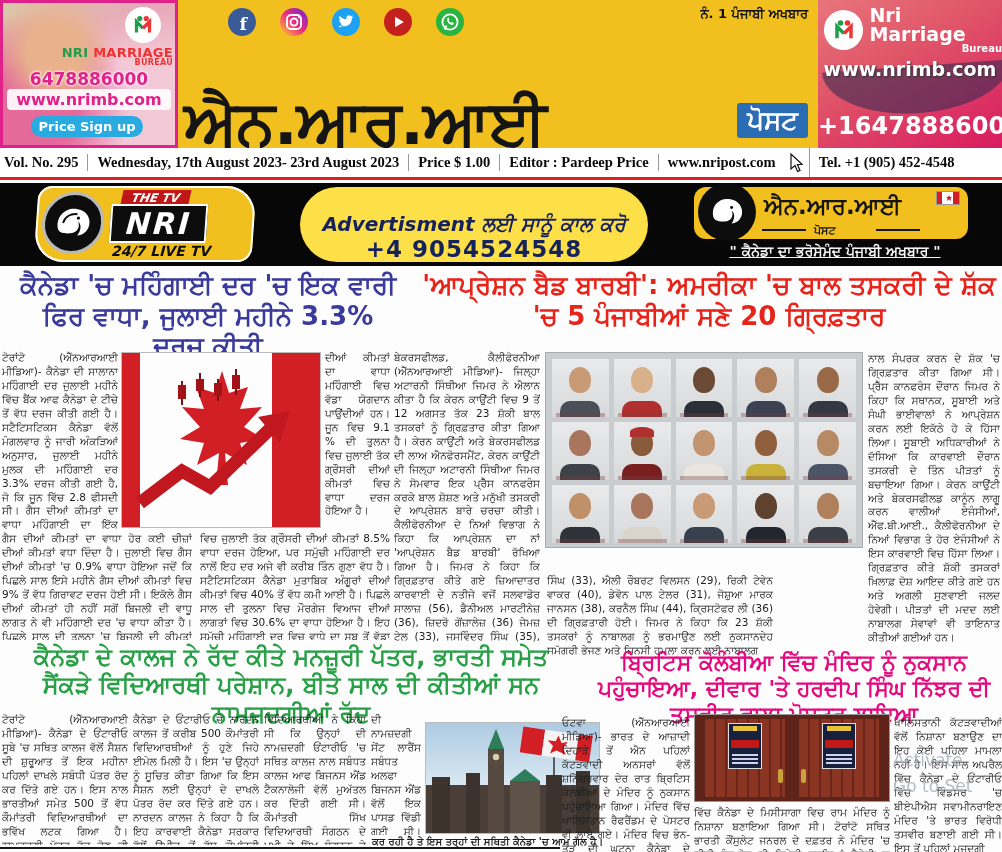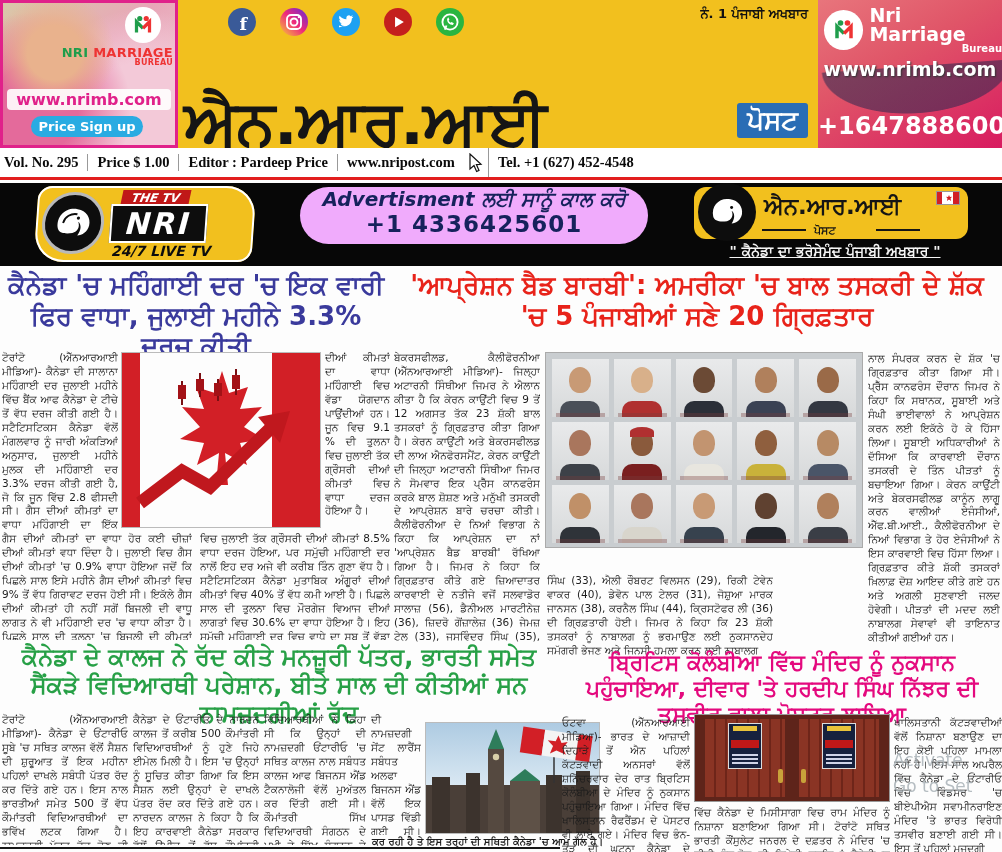--- a/index.html
+++ b/index.html
@@ -42,36 +42,36 @@
   .infobar .item.noborder { border-right:none; }
   .cursor-slot { padding:0 4px; border-right:1.5px solid #999; height:100%; display:flex; align-items:center; }
 
   
   .banner { position:absolute; top:183px; left:0; width:1002px; height:83px; background:#070707; }
   .tvlogo { position:absolute; left:36px; top:3px; width:218px; height:76px; background:#f2c01e; border-radius:14px 30px 14px 30px; transform:skewX(-4deg); box-shadow:0 0 0 2px #fff inset; }
   .tv-lion { position:absolute; left:6px; top:6px; width:62px; height:62px; background:#0d0d0d; border-radius:50%; border:3px solid #b9b9b9; display:flex; align-items:center; justify-content:center; }
   .tv-thetv { position:absolute; left:84px; top:4px; background:#c01818; color:#fff; font-style:italic; font-weight:bold; font-size:12px; padding:1px 10px; transform:skewX(-8deg); }
   .tv-nri { position:absolute; left:74px; top:18px; background:#0d0d0d; color:#fff; font-style:italic; font-weight:900; font-size:30px; padding:0 14px; border:2px solid #fff; letter-spacing:2px; }
   .tv-live { position:absolute; left:78px; bottom:3px; color:#0d0d0d; font-style:italic; font-weight:900; font-size:14px; }
-  .ad-pill { position:absolute; left:300px; top:4px; width:348px; height:57px; background:#f0abfc; border-radius:40px; display:flex; flex-direction:column; align-items:center; justify-content:flex-start; color:#16225c; }
+  .ad-pill { position:absolute; left:300px; top:4px; width:348px; height:75px; background:#fde047; border-radius:40px; display:flex; flex-direction:column; align-items:center; justify-content:flex-end; color:#16225c; }
   .ad-pill .l1 { font-weight:900; font-size:20px; font-style:italic; }
   .ad-pill .l2 { font-weight:900; font-size:23px; letter-spacing:1px; }
   .plogo { position:absolute; left:694px; top:4px; width:274px; height:52px; background:#f2c01e; border-radius:12px; }
   .plogo .p-lion { position:absolute; left:4px; top:-4px; width:58px; height:58px; background:#0d0d0d; border-radius:50%; display:flex; align-items:center; justify-content:center; }
   .plogo .p-title { position:absolute; left:70px; top:6px; font-weight:900; font-size:23px; color:#151515; }
   .plogo .p-badge { position:absolute; left:120px; bottom:2px; font-weight:bold; font-size:11px; color:#151515; }
   .plogo .rule { position:absolute; bottom:8px; height:2px; background:#151515; width:44px; }
   .plogo .rule.rl { left:68px; } .plogo .rule.rr { left:182px; }
   .plogo .flag { position:absolute; right:8px; top:4px; width:24px; height:14px; background:linear-gradient(90deg,#d21f26 0 25%, #fff 25% 75%, #d21f26 75%); border:1px solid #999; }
   .plogo .flag::after { content:""; position:absolute; left:9px; top:3px; width:6px; height:6px; background:#d21f26; clip-path:polygon(50% 0,65% 35%,100% 30%,75% 60%,85% 100%,50% 75%,15% 100%,25% 60%,0 30%,35% 35%); }
   .p-tagline { position:absolute; left:700px; top:60px; width:270px; text-align:center; color:#f5f5f5; font-weight:bold; font-size:14px; text-decoration:underline; }
 
   
   .abs { position:absolute; }
-  .headline { font-weight:900; text-align:center; line-height:1.18; }
+  .headline { font-weight:900; text-align:center; line-height:1.18;margin-left:12px; }
   .hl-navy { color:#3a3a9c; font-size:26px; }
   .hl-red { color:#e8231a; font-size:26px; }
   .hl-green { color:#27a046; font-size:24px; }
   .hl-pink { color:#e4097e; font-size:22px; }
   .bodytxt { font-size:10.5px; line-height:1.33; text-align:justify; color:#1c1c1c; overflow:hidden; }
   .caption { font-size:10px; font-weight:bold; color:#1c1c1c; }
 
   
   .flagimg { background:#fff; border:1px solid #bbb; overflow:hidden; }
   
@@ -106,20 +106,21 @@
           <circle cx="15" cy="6" r="2.4" fill="#e33"></circle>
           <polyline points="6,19 6,9 12,15" fill="none" stroke="#1f9d4b" stroke-width="3"></polyline>
           <polyline points="12,15 18,9 18,19" fill="none" stroke="#e33" stroke-width="3"></polyline>
         </svg>
     </div>
     <div class="brandline">
       <span class="g">NRI</span>
       <span class="r">MARRIAGE</span>
       <span class="bu">BUREAU</span>
     </div>
+    <div class="ml-phone">6478886000</div>
     <div class="ml-url">www.nrimb.com</div>
     <div class="ml-signup">Price Sign up</div>
   </div>
 
   <div class="mast-center">
     <div class="social-row">
       <span><svg viewBox="0 0 24 24">
             <circle cx="12" cy="12" r="12" fill="#3a5a98"></circle>
             <text x="13" y="19" font-size="15" font-family="DejaVu Serif, serif" font-weight="bold" fill="#fff" text-anchor="middle">f</text>
           </svg></span>
@@ -169,47 +170,48 @@
       </div>
       <div class="mr-name"><span>Nri Marriage</span><small>Bureau</small></div>
     </div>
     <div class="mr-url">www.nrimb.com</div>
     <div class="mr-phone">+16478886000</div>
   </div>
 </div>
 
 <div class="infobar">
   <span class="item">Vol. No. 295</span>
+  <span class="item">Wednesday, 17th August 2023- 23rd August 2023</span>
   <span class="item">Price $ 1.00</span>
   <span class="item">Editor : Pardeep Price</span>
   <span class="item noborder">www.nripost.com</span>
   <span class="cursor-slot">
     <svg width="16" height="20" viewBox="0 0 16 20">
         <polygon points="2,1 2,16 6,12.5 8.6,18.5 11,17.4 8.4,11.6 13,11.3" fill="#fff" stroke="#111" stroke-width="1.2"></polygon>
       </svg>
   </span>
-  <span class="item noborder">Tel. +1 (627) 452-4548</span>
+  <span class="item noborder">Tel. +1 (905) 452-4548</span>
 </div>
 
 <div class="banner">
   <div class="tvlogo">
     <div class="tv-lion">
       <svg viewBox="0 0 40 40" width="50" height="50">
           <path d="M8 24 C6 14 14 7 23 9 C30 10 34 16 33 22 C32 27 28 30 24 30 C27 26 27 21 24 19 C26 23 24 27 20 28 C14 29 9 28 8 24 z" fill="#fff"></path>
           <path d="M12 20 C13 15 18 12 23 13" stroke="#0d0d0d" stroke-width="1.5" fill="none"></path>
           <circle cx="24" cy="16" r="1.3" fill="#0d0d0d"></circle>
         </svg>
     </div>
     <div class="tv-thetv">THE TV</div>
     <div class="tv-nri">NRI</div>
     <div class="tv-live">24/7 LIVE TV</div>
   </div>
   <div class="ad-pill">
     <div class="l1">Advertisment ਲਈ ਸਾਨੂੰ ਕਾਲ ਕਰੋ</div>
-    <div class="l2">+1 4336425601</div>
+    <div class="l2">+4 9054524548</div>
   </div>
   <div class="plogo">
     <div class="p-lion">
       <svg viewBox="0 0 40 40" width="46" height="46">
           <path d="M8 24 C6 14 14 7 23 9 C30 10 34 16 33 22 C32 27 28 30 24 30 C27 26 27 21 24 19 C26 23 24 27 20 28 C14 29 9 28 8 24 z" fill="#fff"></path>
           <circle cx="24" cy="16" r="1.3" fill="#0d0d0d"></circle>
         </svg>
     </div>
     <div class="p-title">ਐਨ.ਆਰ.ਆਈ</div>
     <div class="rule rl"></div>

